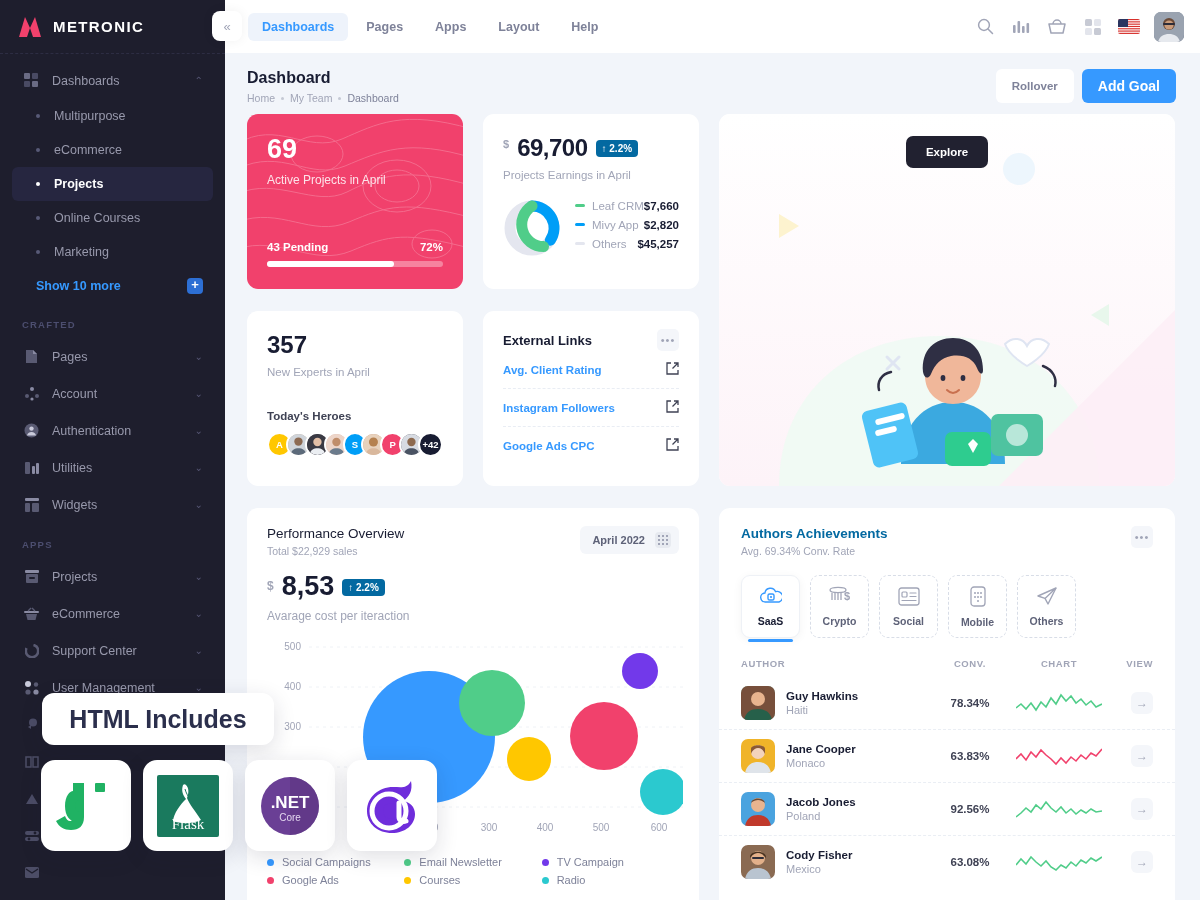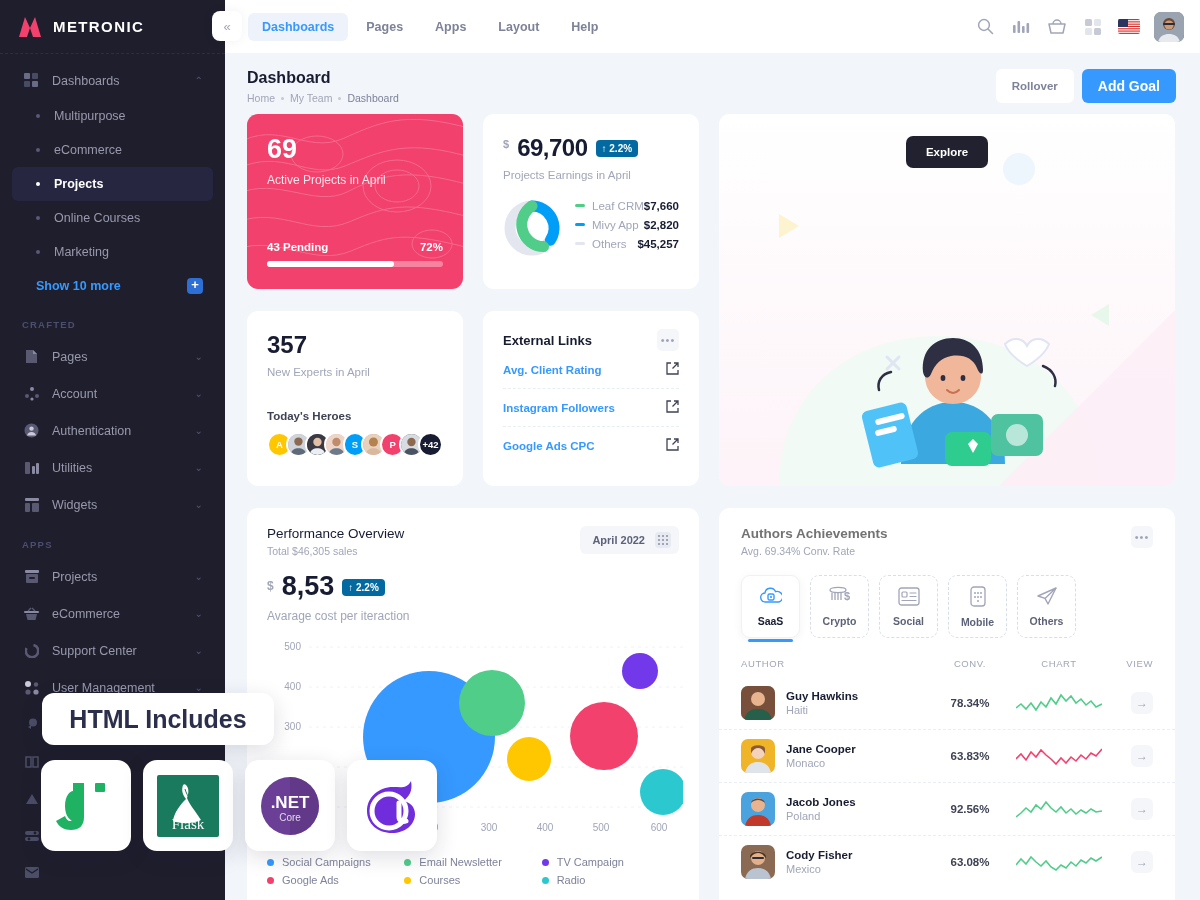--- a/index.html
+++ b/index.html
@@ -182,36 +182,36 @@
   .perf-num { font-size: 27px; font-weight:bold; color:#181c32; line-height:1;}
   .perf-cap { font-size:12px; color:#a1a5b7; margin-top:9px;}
   .chart-wrap { position:relative; height: 215px; margin-top: 12px; }
   .legend-bot { display:grid; grid-template-columns: 1fr 1fr 1fr; gap: 6px 0; padding-top: 6px;}
   .lg { display:flex; align-items:center; font-size:11px; color:#7e8299;}
   .lg i { width:7px; height:7px; border-radius:50%; margin-right:8px; display:inline-block;}
 
   
   .card-auth { grid-column: 3; height: 410px; padding: 18px 0 0 0; overflow:hidden;}
   .auth-head { display:flex; align-items:flex-start; padding: 0 22px;}
-  .auth-title { font-size:13.5px; font-weight:bold; color:#737373;}
+  .auth-title { font-size:13.5px; font-weight:bold; color:#0369a1;}
   .auth-sub { font-size:10.5px; color:#a1a5b7; margin-top:4px;}
   .tabs-row { display:flex; gap:10px; padding: 18px 22px 0 22px; }
   .tab-box {
     width: 59px; height: 63px; border-radius: 9px; border: 1px dashed #d8dde7;
     display:flex; flex-direction:column; align-items:center; justify-content:center; gap:7px;
     font-size:10.5px; color:#5e6278; font-weight:bold; cursor:pointer; position:relative; background:#fff;
   }
   .tab-box.sel { border: 1px solid #eef1f6; box-shadow: 0 2px 10px rgba(0,0,0,.05);}
   .tab-box.sel .tlabel { color:#181c32; }
   .tab-box.sel::after {
     content:""; position:absolute; bottom:-5px; left:6px; right:6px; height:3px; border-radius:2px; background:#3699ff;
   }
   .tbl-head {
     display:flex; align-items:center; padding: 20px 22px 8px 22px;
-    font-size:9.5px; color:#a1a5b7; font-weight:normal; letter-spacing:.6px;
+    font-size:9.5px; color:#a1a5b7; font-weight:bold; letter-spacing:.6px;
   }
   .th-author{ flex:1; } .th-conv{ width:86px; text-align:center;} .th-chart{ width:92px; text-align:center;} .th-view{ width:48px; text-align:right;}
   .arow { display:flex; align-items:center; padding: 9px 22px; }
   .arow + .arow { border-top:1px dashed #eaeef4; }
   .aav { width:34px; height:34px; border-radius:7px; overflow:hidden; margin-right:11px; flex:none; position:relative;}
   .aname { font-size:11.5px; font-weight:bold; color:#181c32;}
   .acountry { font-size:11px; color:#a1a5b7; margin-top:2px;}
   .aconv { width:86px; text-align:center; font-size:11.5px; font-weight:bold; color:#3f4254;}
   .achart { width:92px; display:flex; justify-content:center;}
   .aview { width:48px; display:flex; justify-content:flex-end;}
@@ -713,21 +713,21 @@
               <path d="M8 1h4v4M12 1L6.5 6.5" fill="none" stroke="#3f4254" stroke-width="1.3"></path>
             </svg>
         </span>
       </div>
     </div>
 
     <div class="card card-perf">
       <div class="perf-head">
         <div>
           <div class="perf-title">Performance Overview</div>
-          <div class="perf-sub">Total $46,305 sales</div>
+          <div class="perf-sub">Total $22,929 sales</div>
         </div>
         <div class="date-pill">
           <span>April 2022</span>
           <span class="cal-ico">
             <svg width="10" height="10" viewBox="0 0 10 10">
                 <g fill="#a1a5b7">
                   <rect x="0" y="0" width="2" height="2"></rect>
                   <rect x="4" y="0" width="2" height="2"></rect>
                   <rect x="8" y="0" width="2" height="2"></rect>
                   <rect x="0" y="4" width="2" height="2"></rect>

